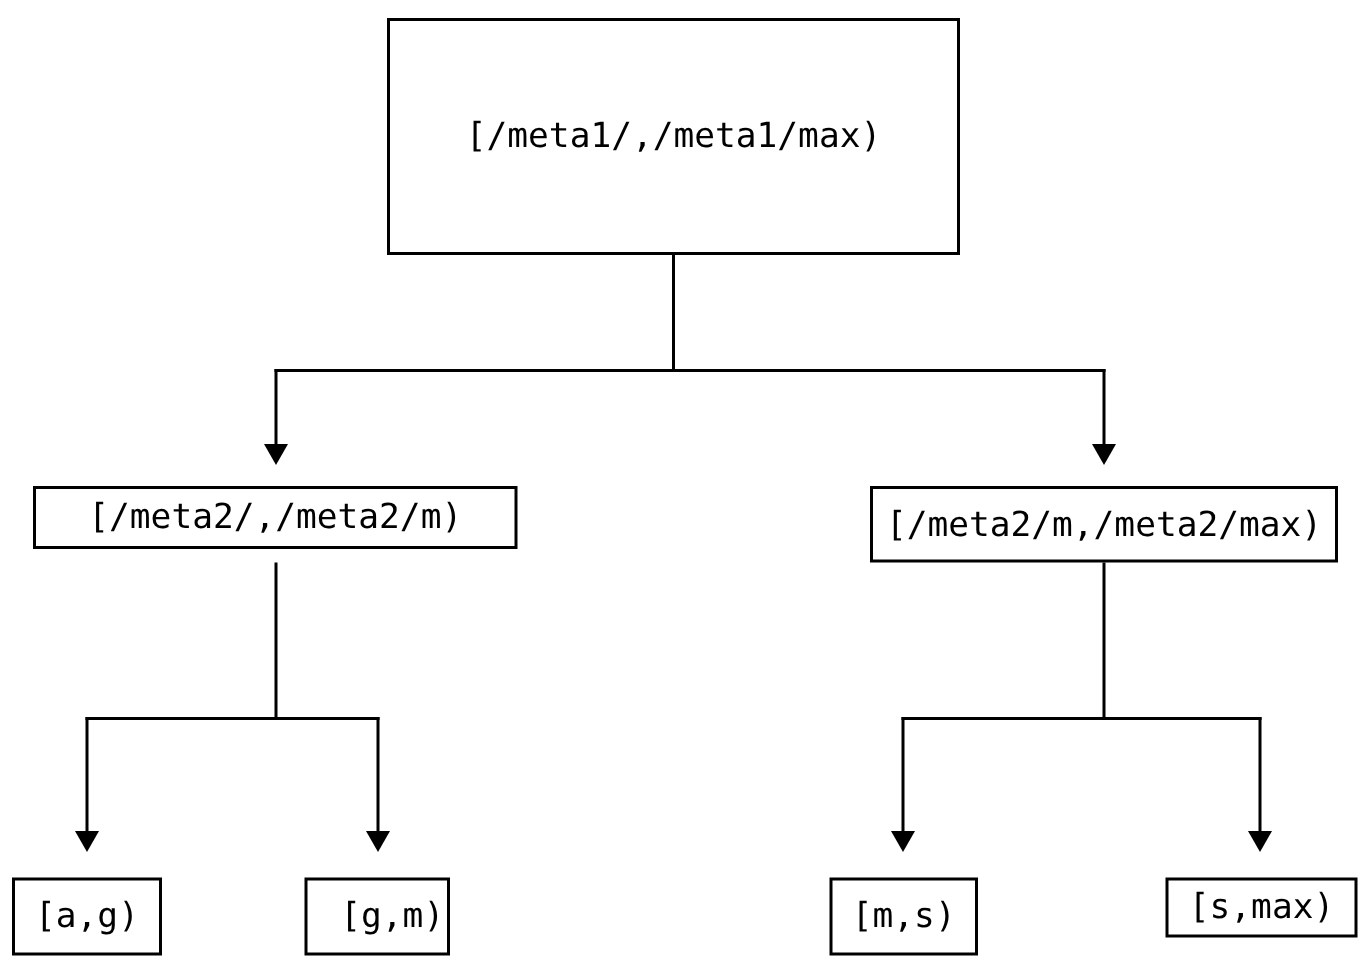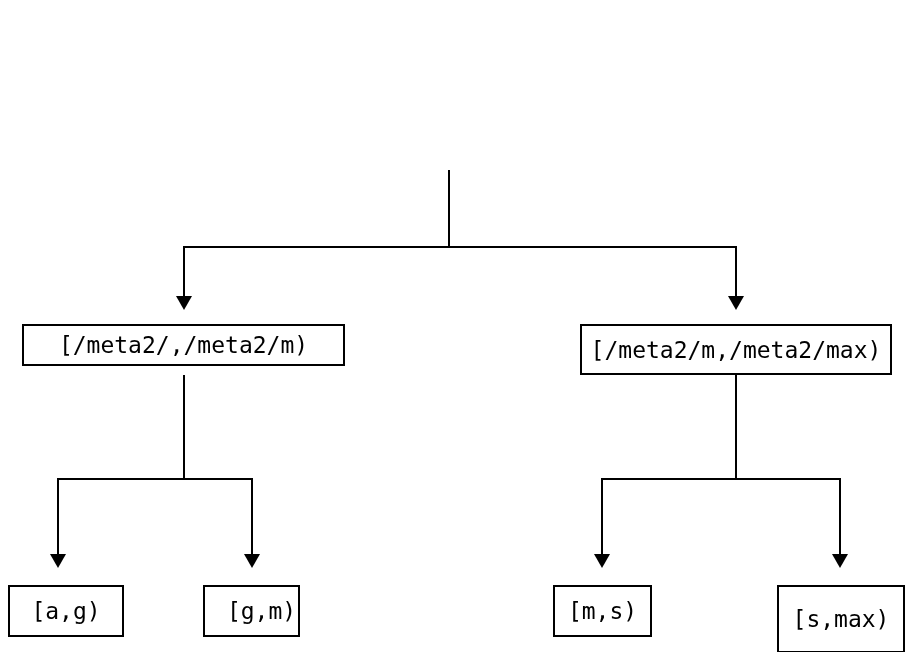--- a/index.html
+++ b/index.html
@@ -32,42 +32,45 @@
     border-left: 8px solid transparent;
     border-right: 8px solid transparent;
     border-top: 14px solid #000000;
   }
 </style>
 </head>
 <body>
 
 <div class="canvas">
 
+  <div class="node" style="left:258px; top:12px; width:382px; height:158px;">
+    <span>[/meta1/,/meta1/max)</span>
+  </div>
 
   <div class="node" style="left:22px; top:324px; width:323px; height:42px;">
     <span>[/meta2/,/meta2/m)</span>
   </div>
 
   <div class="node" style="left:580px; top:324px; width:312px; height:51px;">
     <span>[/meta2/m,/meta2/max)</span>
   </div>
 
-  <div class="node" style="left:8px; top:585px; width:116px; height:52px;">
+  <div class="node" style="left:8px; top:585px; width:100px; height:52px;">
     <span>[a,g)</span>
   </div>
 
   <div class="node" style="left:203px; top:585px; width:97px; height:52px;padding-left:20px;">
     <span>[g,m)</span>
   </div>
 
   <div class="node" style="left:553px; top:585px; width:99px; height:52px;">
     <span>[m,s)</span>
   </div>
 
-  <div class="node" style="left:777px; top:585px; width:128px; height:68px;">
+  <div class="node" style="left:777px; top:585px; width:128px; height:40px;">
     <span>[s,max)</span>
   </div>
 
   <div class="vline" style="left:448px; top:170px; height:78px;"></div>
   <div class="hline" style="left:183px; top:246px; width:554px;"></div>
   <div class="vline" style="left:183px; top:246px; height:50px;"></div>
   <div class="arrow-down" style="left:176px; top:296px;"></div>
   <div class="vline" style="left:735px; top:246px; height:50px;"></div>
   <div class="arrow-down" style="left:728px; top:296px;"></div>
 

